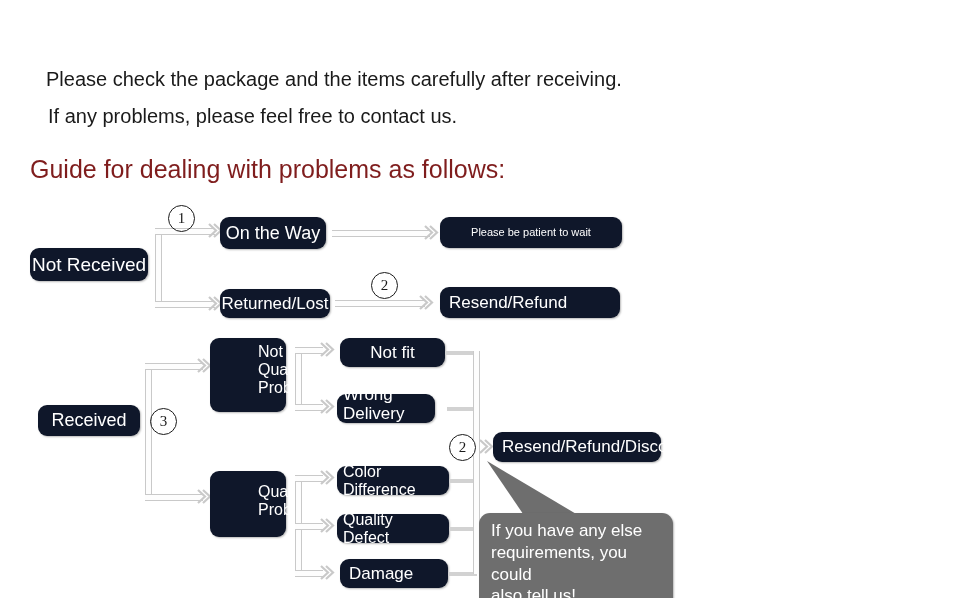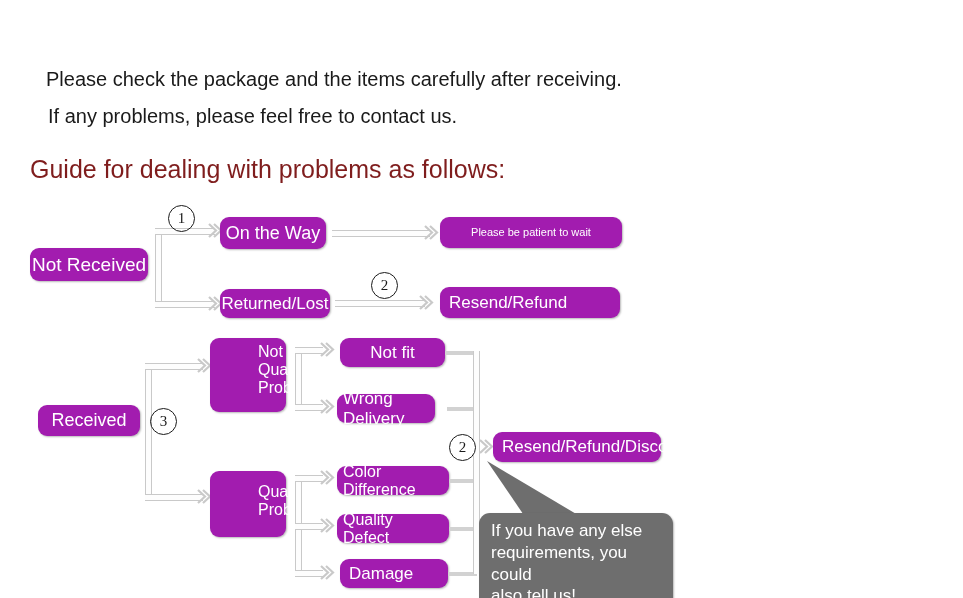--- a/index.html
+++ b/index.html
@@ -20,21 +20,21 @@
   }
   .p1{left:46px;top:68px;}
   .p2{left:48px;top:105px;}
   .guide{
     position:absolute;left:30px;top:155px;font-size:25px;color:#7f1d1d;
     white-space:nowrap;font-family:"Liberation Sans", sans-serif;
   }
 
   
   .box{
-    position:absolute;background:#a21caf;color:#ffffff;
+    position:absolute;background:#0f172a;color:#ffffff;
     border-radius:9px;box-sizing:border-box;
     display:flex;align-items:center;
     font-family:"Liberation Sans", sans-serif;
     box-shadow:1px 1px 2px rgba(0,0,0,.28);
     line-height:1.12;
   }
   .box.center{justify-content:center;text-align:center;}
   .box.left{justify-content:flex-start;}
   .box.pad{padding-left:9px;padding-right:9px;}
   .box.padtop{align-items:flex-start;padding-top:5px;padding-left:48px;}
@@ -205,21 +205,21 @@
   <div class="arrow" style="left:320px;top:564px;">
     <svg width="15" height="17" viewBox="0 0 15 17">
       <path d="M1 2 L8 8.5 L1 15" fill="none" stroke="#c9c9c9" stroke-width="2.2"></path>
       <path d="M6 2 L13 8.5 L6 15" fill="none" stroke="#c9c9c9" stroke-width="2.2"></path>
     </svg>
   </div>
 
   <div class="box center" style="left:340px;top:338px;width:105px;height:29px;font-size:17px;">
     <span>Not fit</span>
   </div>
-  <div class="box left pad" style="left:337px;top:394px;width:98px;height:29px;font-size:17px;padding-left:6px;">
+  <div class="box left pad" style="left:337px;top:394px;width:98px;height:29px;font-size:17px;padding-left:6px;align-items:flex-end;">
     <span>Wrong Delivery</span>
   </div>
   <div class="box left pad" style="left:337px;top:466px;width:112px;height:29px;font-size:16px;padding-left:6px;">
     <span>Color Difference</span>
   </div>
   <div class="box left pad" style="left:337px;top:514px;width:112px;height:29px;font-size:16px;padding-left:6px;">
     <span>Quality Defect</span>
   </div>
   <div class="box left pad" style="left:340px;top:559px;width:108px;height:29px;font-size:17px;padding-left:9px;">
     <span>Damage</span>

